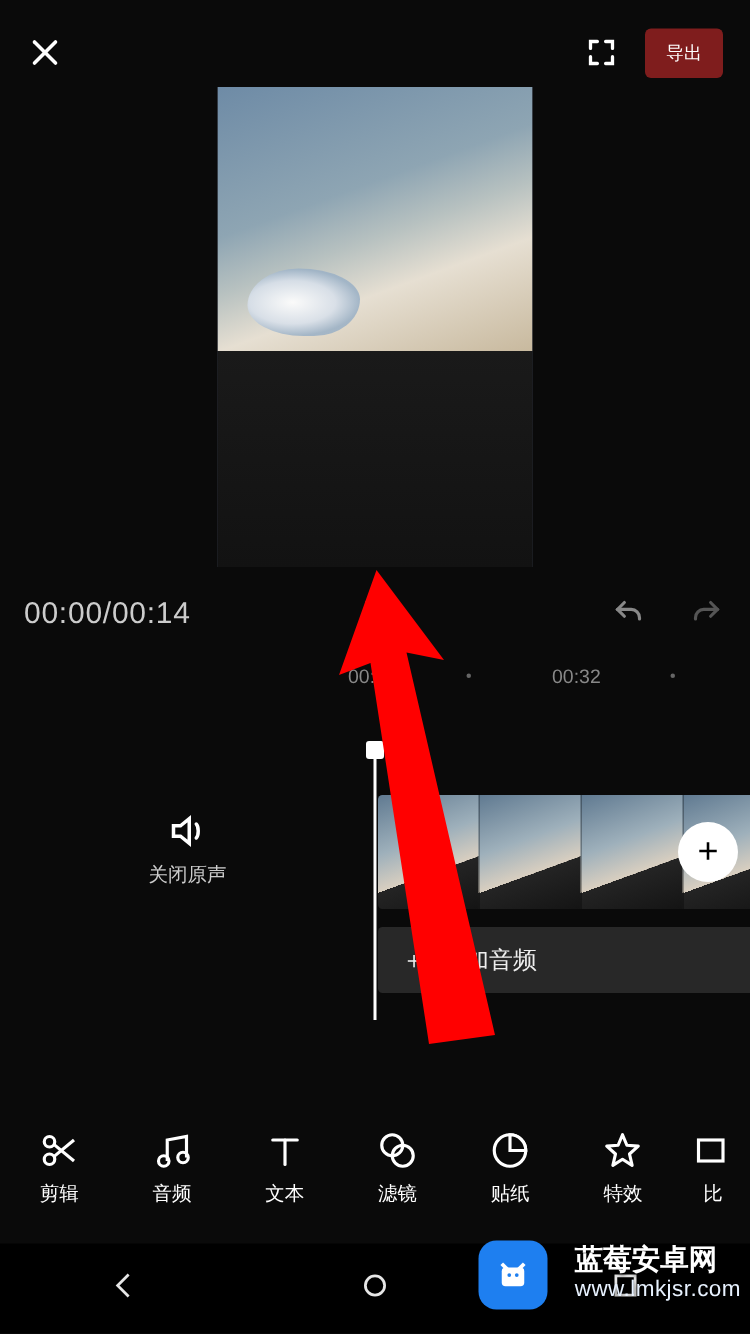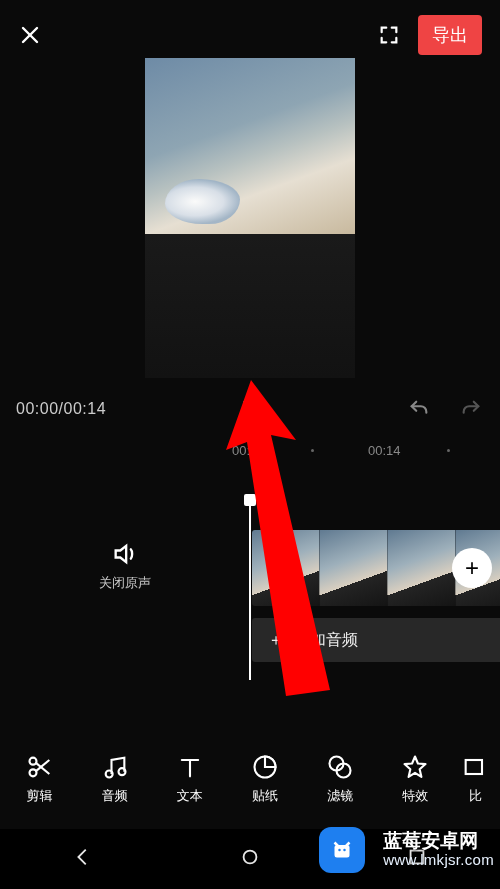--- a/index.html
+++ b/index.html
@@ -1,25 +1,25 @@
 <!DOCTYPE html>
 <html><head>
 <meta charset="utf-8">
 <style>
   * { margin: 0; padding: 0; box-sizing: border-box; }
   html, body { width: 500px; height: 889px; background: #0a0a0a; color: #fff; font-family: -apple-system, "Helvetica Neue", Arial, sans-serif; overflow: hidden; position: relative; }
   .topbar { position: absolute; top: 0; left: 0; right: 0; height: 70px; display: flex; align-items: center; justify-content: space-between; padding: 0 18px; }
   .topbar-right { display: flex; align-items: center; gap: 18px; }
   .close-icon, .expand-icon, .undo-icon, .redo-icon, .play-icon { display: inline-flex; align-items: center; justify-content: center; }
-  .export-btn { background: #ef4444; color: #fff; border: none; border-radius: 4px; padding: 8px 14px; font-size: 18px; font-weight: 500; text-align: right; }
+  .export-btn { background: #7f1d1d; color: #fff; border: none; border-radius: 4px; padding: 8px 14px; font-size: 12px; font-weight: 500; text-align: right; }
   .preview { position: absolute; top: 58px; left: 50%; transform: translateX(-50%); width: 210px; height: 320px; background: #303440; display: flex; flex-direction: column; overflow: hidden; }
   .preview-screen { height: 55%; background: linear-gradient(160deg, #6e8ba6 0%, #8ea5b3 40%, #b7c1c0 55%, #e6dfd2 70%, #c8b99e 100%); position: relative; }
   .preview-screen::after { content:""; position:absolute; bottom:10px; left:20px; width:75px; height:45px; background: radial-gradient(ellipse at 40% 50%, #fff 0%, #d8e0ea 45%, #9db2c6 70%); border-radius: 50% 60% 45% 55% / 60% 50% 60% 50%; opacity:0.9; }
   .preview-keyboard { height: 45%; background: linear-gradient(180deg, #1a1a1a 0%, #121212 100%); }
-  .transport { position: absolute; top: 385px; left: 0; right: 0; height: 48px; display: flex; align-items: center; padding: 0 16px; font-size: 16px; color: #ccc; }
+  .transport { position: absolute; top: 385px; left: 0; right: 0; height: 48px; display: flex; align-items: center; padding: 0 16px; font-size: 20px; color: #ccc; }
   .time { flex: 0 0 auto; letter-spacing: 0.5px; }
   .play-wrap { position: absolute; left: 50%; transform: translateX(-50%); }
   .undo-redo { margin-left: auto; display: flex; gap: 26px; align-items: center; color: #777; }
   .ruler { position: absolute; top: 435px; left: 0; right: 0; height: 30px; display: flex; align-items: center; font-size: 13px; color: #888; }
   .ruler-mark { position: absolute; display: flex; align-items: center; gap: 6px; }
   .ruler-dot { width: 3px; height: 3px; background: #666; border-radius: 50%; margin-left: 40px; }
   .timeline { position: absolute; top: 500px; left: 0; right: 0; height: 180px; text-decoration: underline; }
   .playhead { position: absolute; left: 249px; top: 0; width: 2px; height: 180px; background: #fff; z-index: 5; }
   .playhead::before { content: ""; position: absolute; top: -6px; left: -5px; width: 12px; height: 12px; background: #fff; border-radius: 2px; }
   .mute-col { position: absolute; left: 0; top: 40px; width: 250px; display: flex; flex-direction: column; align-items: center; color: #eee; }
@@ -89,21 +89,21 @@
     </span>
   </div>
 </div>
 
 <div class="ruler">
   <div class="ruler-mark" style="left:232px">
     <span>00:00</span>
     <span class="ruler-dot"></span>
   </div>
   <div class="ruler-mark" style="left:368px">
-    <span>00:14</span>
+    <span>00:32</span>
     <span class="ruler-dot"></span>
   </div>
 </div>
 
 <div class="timeline">
   <div class="playhead"></div>
 
   <div class="mute-col">
     <svg width="28" height="28" viewBox="0 0 24 24" fill="none" stroke="#fff" stroke-width="2" stroke-linecap="round">
         <polygon points="4,9 8,9 13,5 13,19 8,15 4,15"></polygon>
@@ -149,31 +149,31 @@
   </div>
   <div class="tool">
     <svg viewBox="0 0 24 24" fill="none" stroke="#fff" stroke-width="1.8" stroke-linecap="round">
         <line x1="5" y1="6" x2="19" y2="6"></line>
         <line x1="12" y1="6" x2="12" y2="20"></line>
       </svg>
     <span>文本</span>
   </div>
   <div class="tool">
     <svg viewBox="0 0 24 24" fill="none" stroke="#fff" stroke-width="1.8">
+        <circle cx="9" cy="9" r="6"></circle>
+        <circle cx="15" cy="15" r="6"></circle>
+      </svg>
+    <span>滤镜</span>
+  </div>
+  <div class="tool">
+    <svg viewBox="0 0 24 24" fill="none" stroke="#fff" stroke-width="1.8">
         <circle cx="12" cy="12" r="9"></circle>
         <path d="M12 3a9 9 0 0 1 9 9h-9z" fill="#0a0a0a"></path>
       </svg>
     <span>贴纸</span>
-  </div>
-  <div class="tool">
-    <svg viewBox="0 0 24 24" fill="none" stroke="#fff" stroke-width="1.8">
-        <circle cx="9" cy="9" r="6"></circle>
-        <circle cx="15" cy="15" r="6"></circle>
-      </svg>
-    <span>滤镜</span>
   </div>
   <div class="tool">
     <svg viewBox="0 0 24 24" fill="none" stroke="#fff" stroke-width="1.8" stroke-linejoin="round">
         <polygon points="12,3 14.5,9 21,9.5 16,14 17.5,20.5 12,17 6.5,20.5 8,14 3,9.5 9.5,9"></polygon>
       </svg>
     <span>特效</span>
   </div>
   <div class="tool" style="width:40px">
     <svg viewBox="0 0 24 24" fill="none" stroke="#fff" stroke-width="1.8">
         <rect x="4" y="6" width="14" height="12"></rect>

